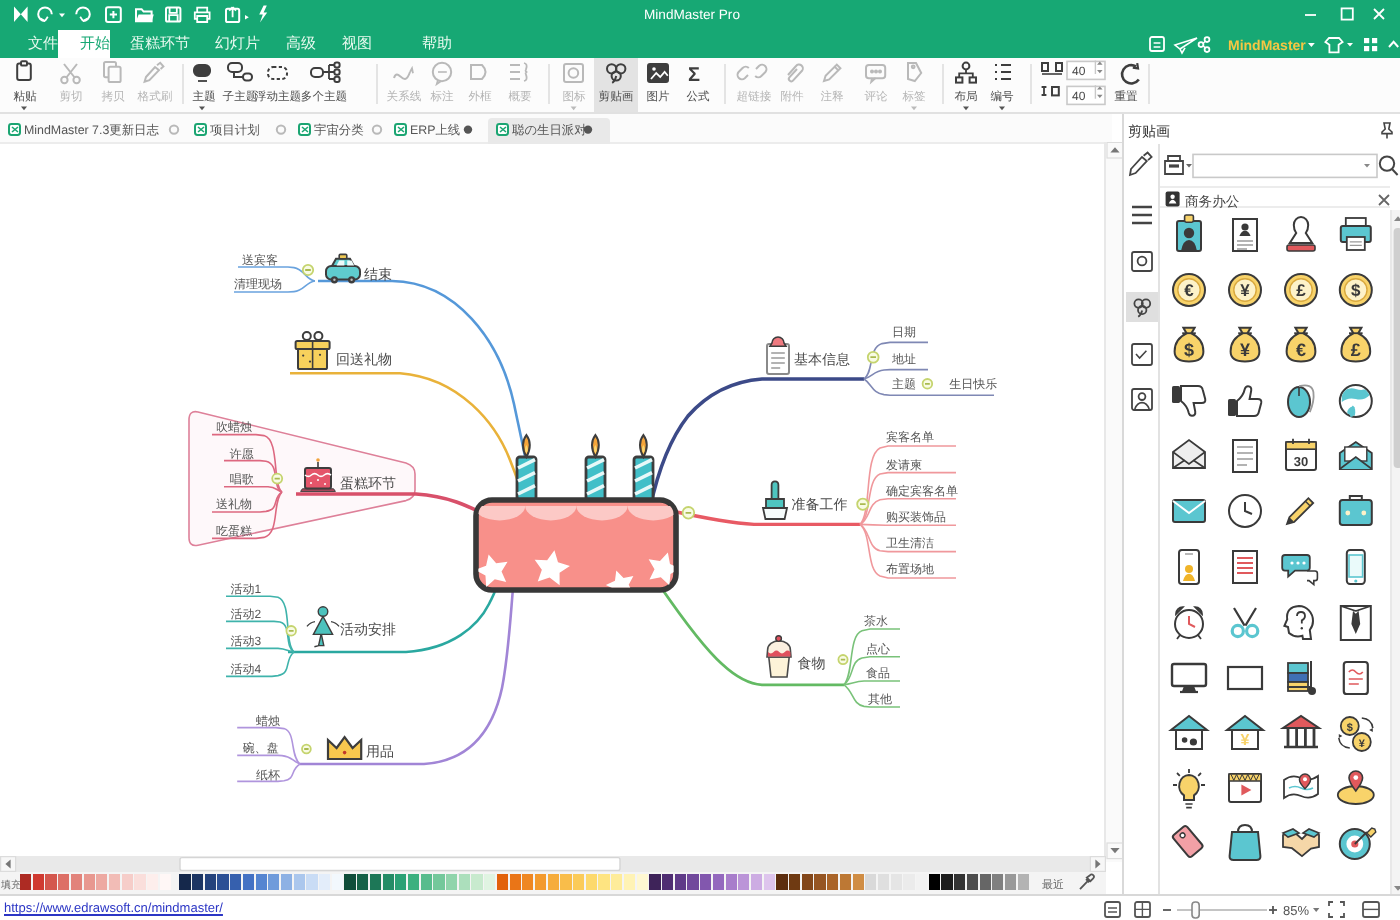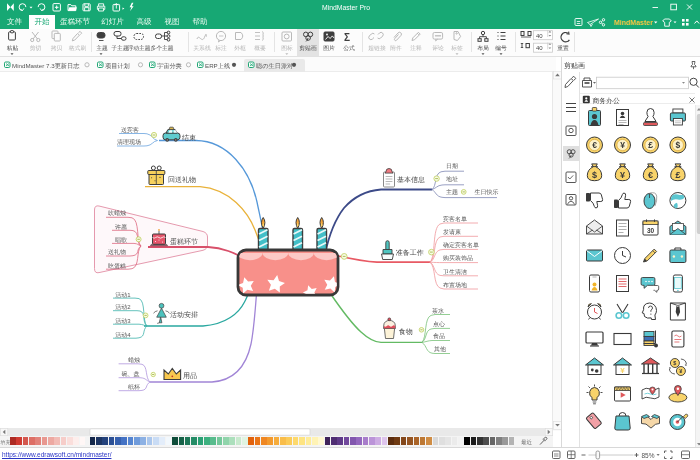--- a/index.html
+++ b/index.html
@@ -1,21 +1,21 @@
 <!DOCTYPE html>
 <html><head>
 <meta charset="utf-8">
 <style>
 *{margin:0;padding:0;box-sizing:border-box}
 html,body{width:700px;height:460px;overflow:hidden}
 body{font-family:"Liberation Sans",sans-serif;background:#fff;position:relative}
 .abs{position:absolute}
 .titlebar{left:0;top:0;width:700px;height:15px;background:#17a874;color:#fff}
 .menubar{left:0;top:15px;width:700px;height:14px;background:#17a874}
-.menuitem{position:absolute;top:0;height:14px;line-height:14px;color:#eafaf0;font-size:7.5px;text-align:center}
+.menuitem{position:absolute;top:0;height:14px;line-height:14px;color:#eafaf0;font-size:7.5px;text-align:right}
 .menuitem.sel{background:#fff;color:#17a874}
 .ribbon{left:0;top:29px;width:700px;height:28px;background:#fcfcfc;border-bottom:1px solid #e1e1e1}
 .rbtn{position:absolute;text-align:center;color:#4f4f4f;font-size:5.8px}
 .rbtn .lbl{display:block;margin-top:1px;white-space:nowrap}
 .rbtn.dis{color:#b5b5b5}
 .tabbar{left:0;top:57px;width:556px;height:15px;background:#fbfbfb;border-bottom:1px solid #ececec}
 .dtab{position:absolute;top:2px;height:13px;font-size:6.2px;color:#555;line-height:13px;white-space:nowrap}
 .canvas{left:0;top:72px;width:552px;height:356px;background:#fff}
 .vscroll{left:552px;top:71px;width:9px;height:360px;background:#fafafa;border-left:1px solid #e8e8e8}
 .hscrollrow{left:0;top:428px;width:553px;height:8px;background:#e9e9e9}
@@ -59,21 +59,21 @@
 </svg>
 </div>
 
 <div class="abs menubar">
   <div class="menuitem" style="left:0;width:29px">文件</div>
   <div class="menuitem sel" style="left:29px;width:26px">开始</div>
   <div class="menuitem" style="left:55px;width:40px">蛋糕环节</div>
   <div class="menuitem" style="left:95px;width:35px">幻灯片</div>
   <div class="menuitem" style="left:130px;width:28px">高级</div>
   <div class="menuitem" style="left:158px;width:28px">视图</div>
-  <div class="menuitem" style="left:186px;width:28px">帮助</div>
+  <div class="menuitem" style="left:198px;width:28px">帮助</div>
   <svg class="abs" style="left:570px;top:0" width="130" height="14" viewBox="0 0 130 14">
     <g stroke="#fff" stroke-width="0.9" fill="none">
       <rect x="5" y="3.5" width="7" height="7" rx="1"></rect>
       <path d="M6.8,6.5 h3.4 M6.8,8.5 h3.4" stroke-width="0.8"></path>
       <path d="M17.5,7.5 l11,-3.5 -8.5,5.5 z M20,9.5 l1,2 1.5,-2.6" stroke-width="0.8"></path>
       <circle cx="33.5" cy="4.8" r="1.2"></circle>
         <circle cx="30.5" cy="7.3" r="1.2"></circle>
         <circle cx="33.5" cy="9.8" r="1.2"></circle>
       <path d="M31.6,6.7 l1,-1.1 M31.6,7.9 l1,1.1" stroke-width="0.7"></path>
     </g>

